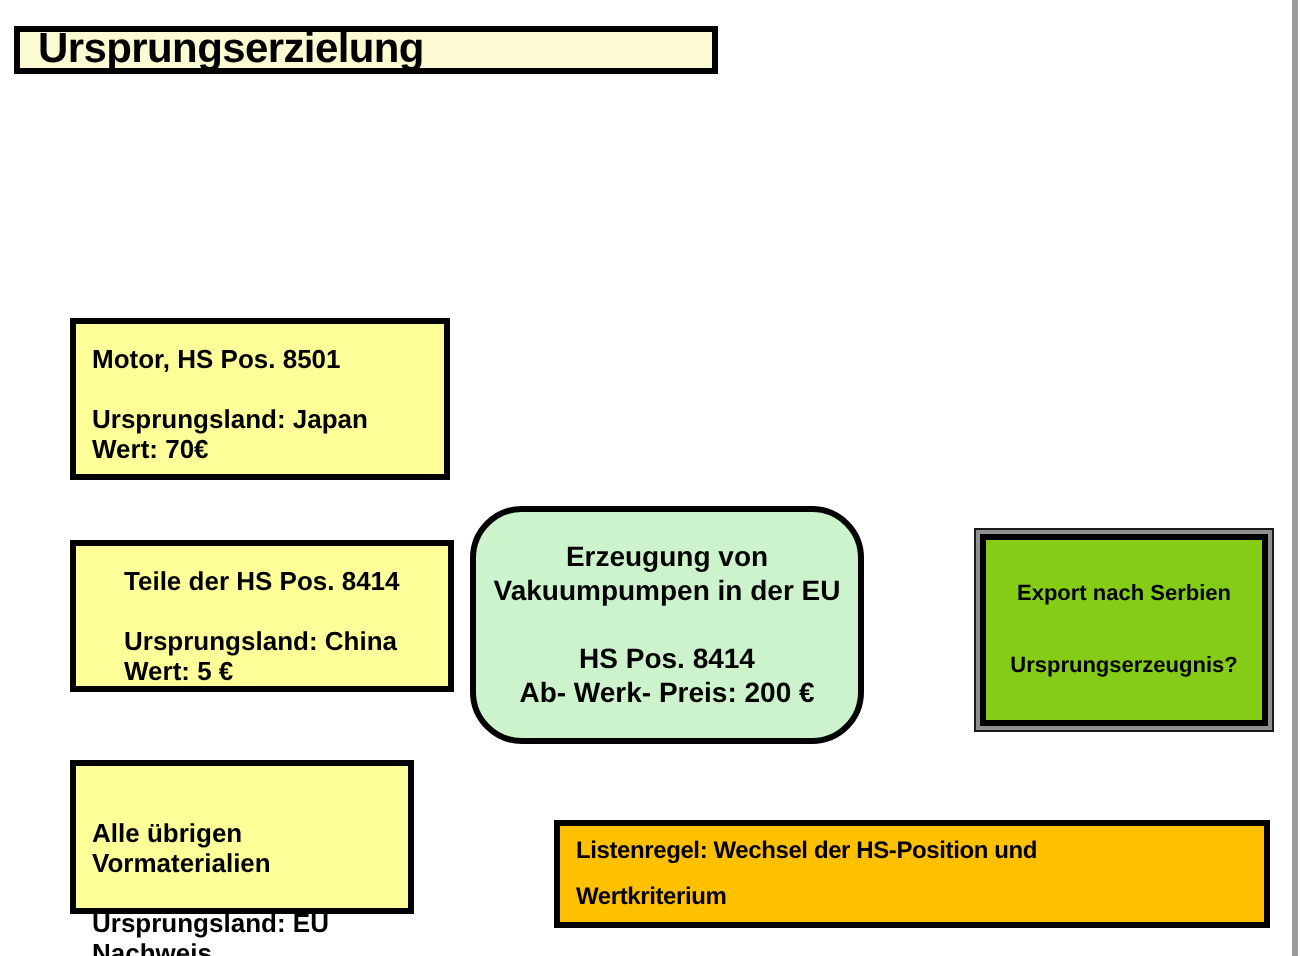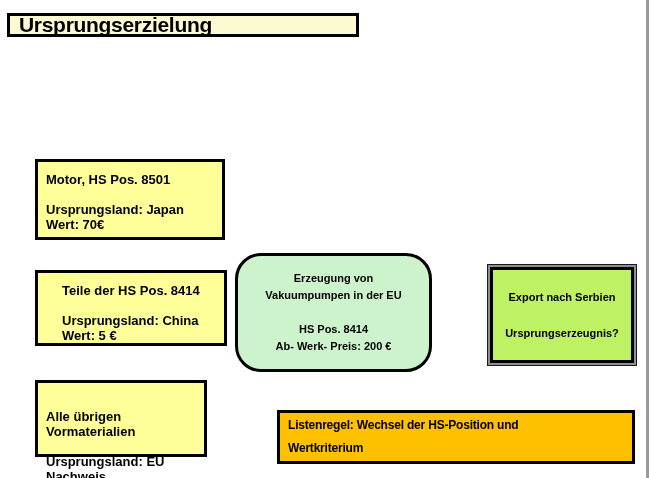--- a/index.html
+++ b/index.html
@@ -41,21 +41,21 @@
     margin-left: 20px;
   }
   .mat-box-1 { left: 15px; top: 159px; width: 190px; height: 81px; }
   .mat-box-2 { left: 15px; top: 270px; width: 192px; height: 76px; padding-left: 24px; }
   .mat-box-3 { left: 15px; top: 380px; width: 172px; height: 77px; padding-top: 26px; }
   
   .prod-box {
     left: 235px; top: 253px; width: 197px; height: 119px;
     border-radius: 26px;
     text-align: center;
-    font-size: 11px; line-height: 17px;
+    font-size: 14px; line-height: 17px;
     padding-top: 14px;
   }
   
   .export-box {
     left: 490px; top: 267px; width: 144px; height: 96px;
     box-shadow: 0 0 0 2px #8f8f8f, 0 0 0 3px #1a1a1a;
     display: flex; align-items: center; justify-content: center;
     text-align: center;
     font-size: 11px; line-height: 18px;
   }
@@ -104,21 +104,21 @@
   </div>
 
   <div class="box prod-box" style="background: rgb(205, 243, 205);">
     <span class="lines">Erzeugung von
 Vakuumpumpen in der EU
 
 HS Pos. 8414
 Ab- Werk- Preis: 200 €</span>
   </div>
 
-  <div class="box export-box" style="background: #bef264;">
+  <div class="box export-box" style="background: #84cc16;">
     <span class="lines">Export nach Serbien
 
 Ursprungserzeugnis?</span>
   </div>
 
   <div class="box rule-box" style="background: rgb(255, 192, 0);">
     <span class="lines">Listenregel: Wechsel der HS-Position und
 Wertkriterium</span>
   </div>
 

